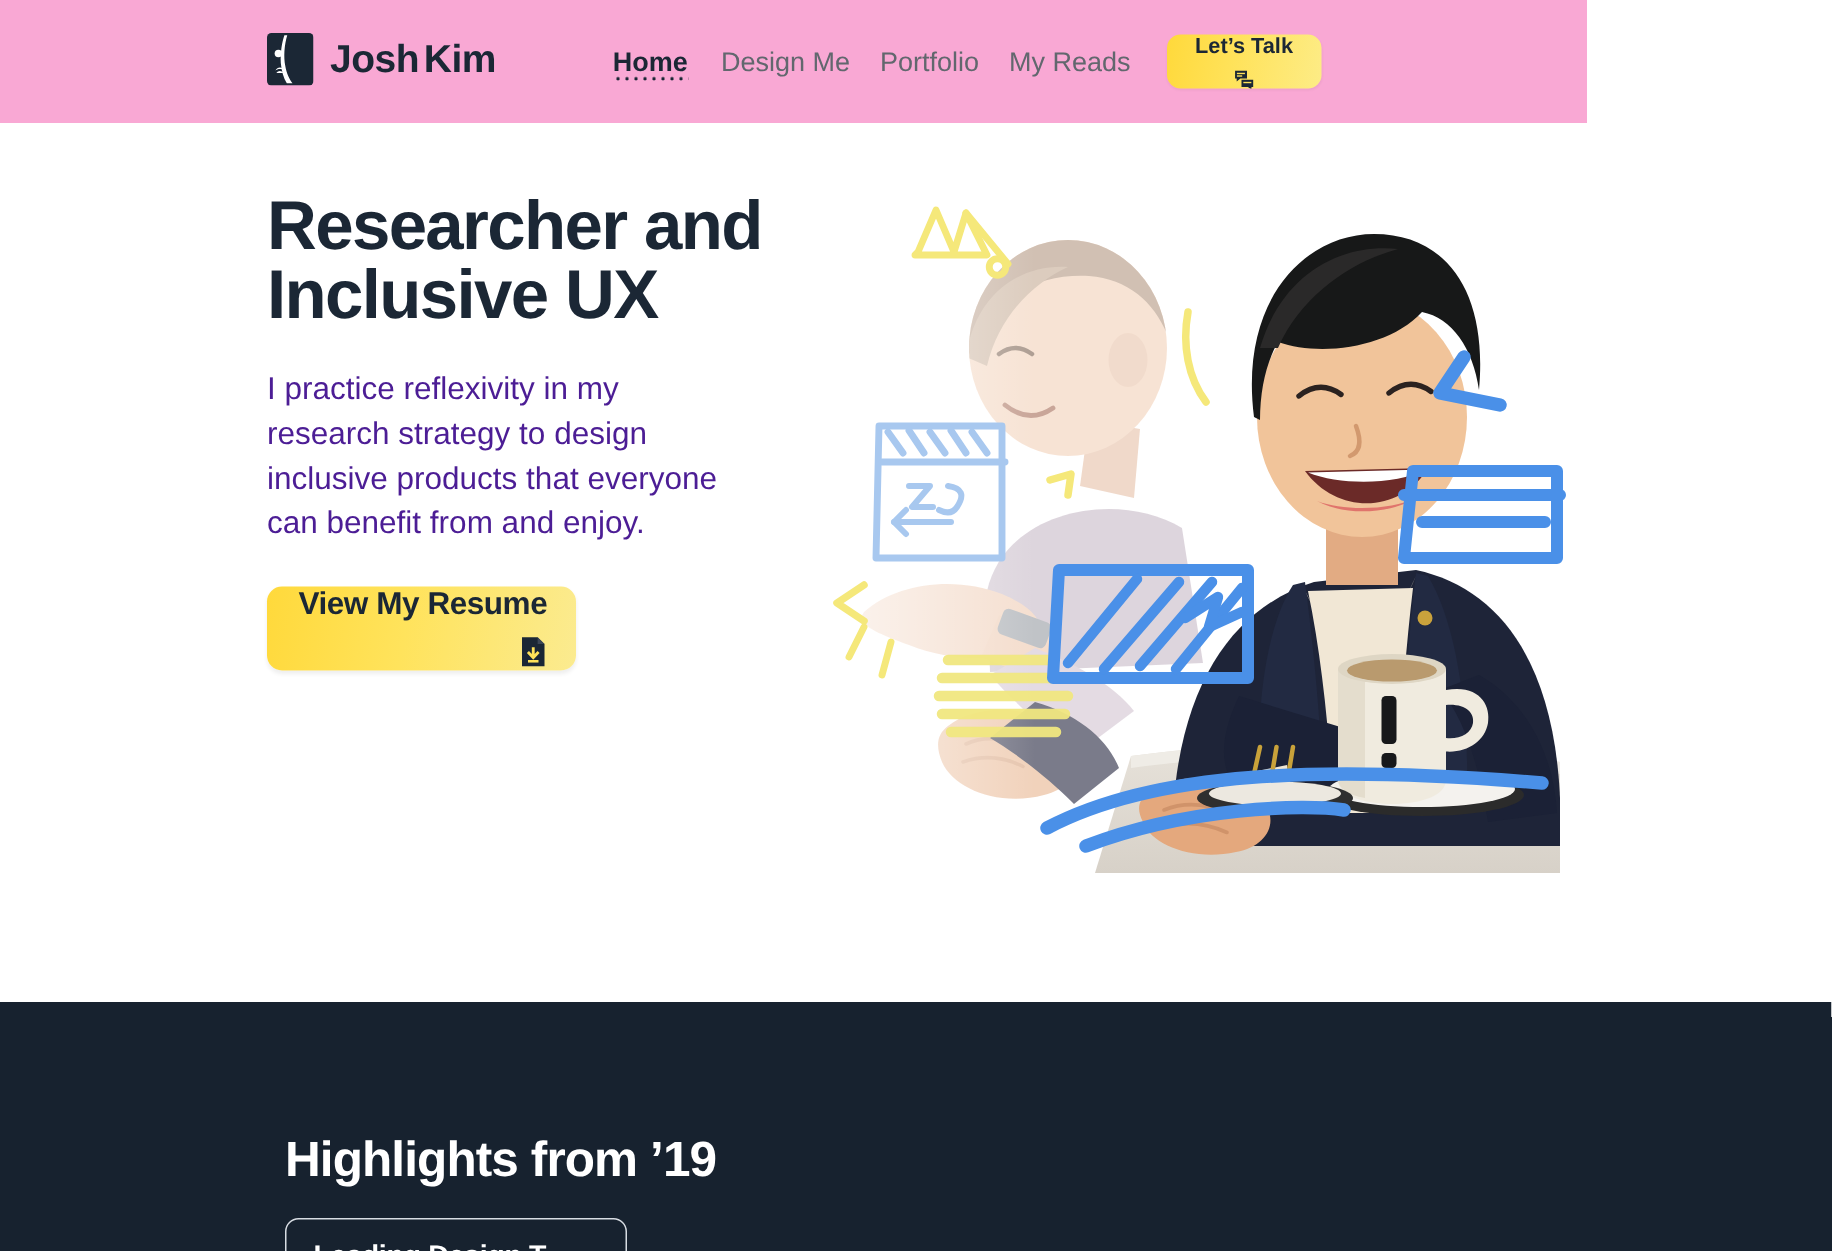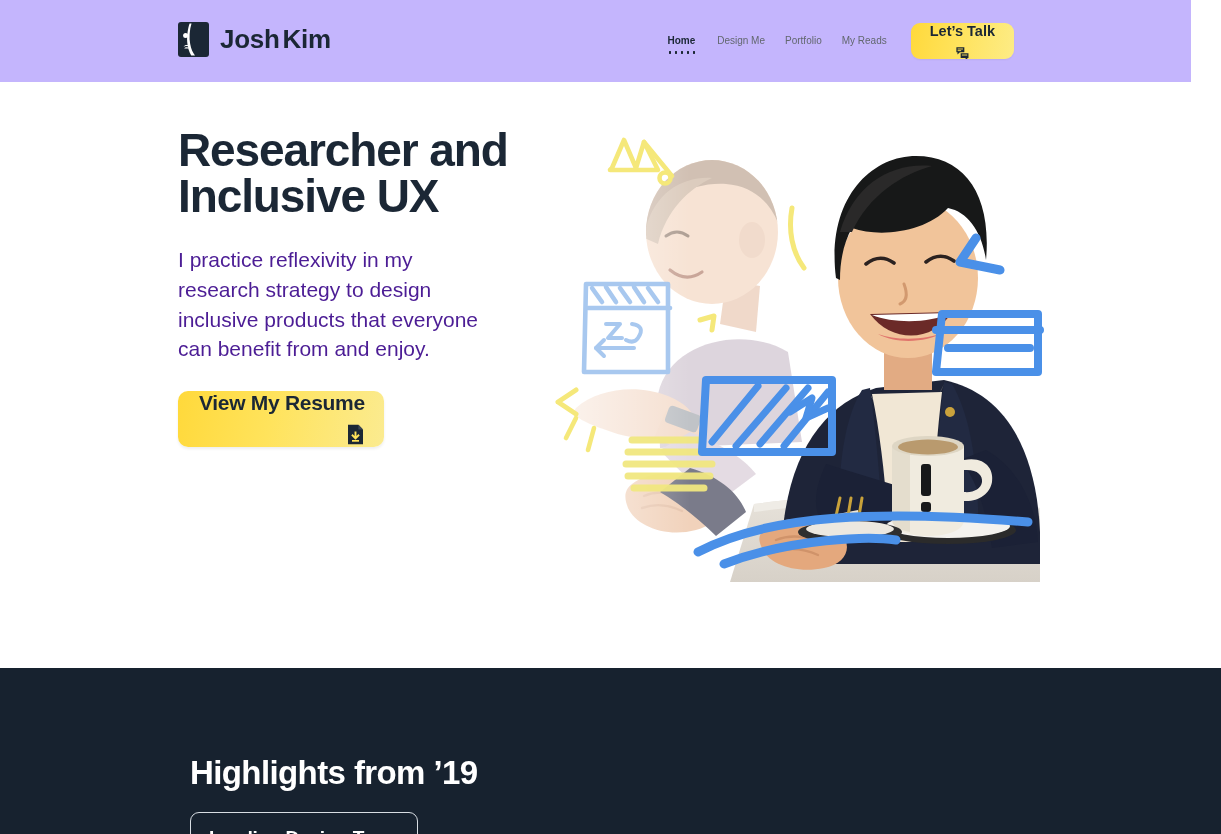--- a/index.html
+++ b/index.html
@@ -16,25 +16,25 @@
     color: #1b2735;
     -webkit-font-smoothing: antialiased;
   }
 
   .page { position: relative; width: 1221px; height: 834px; }
 
   
   header.site-header {
     position: absolute;
     top: 0; left: 0;
-    width: 1191px;
+    width: 1058px;
     height: 82px;
     display: flex;
     align-items: center;
-    background: #c4b5fd;
+    background: #f9a8d4;
   }
 
   .brand {
     position: absolute;
     left: 178px;
     top: 22px;
     display: flex;
     align-items: center;
     gap: 11px;
     cursor: pointer;
@@ -58,21 +58,21 @@
   nav.main-nav {
     position: absolute;
     right: 177px;
     top: 22px;
     display: flex;
     align-items: center;
     gap: 0;
   }
 
   .nav-link {
-    font-size: 10px;
+    font-size: 18px;
     color: #62676e;
     text-decoration: none;
     padding: 0 10px;
     line-height: 38px;
     white-space: nowrap;
     cursor: pointer;
   }
 
   .nav-link.active {
     color: #1b2735;

